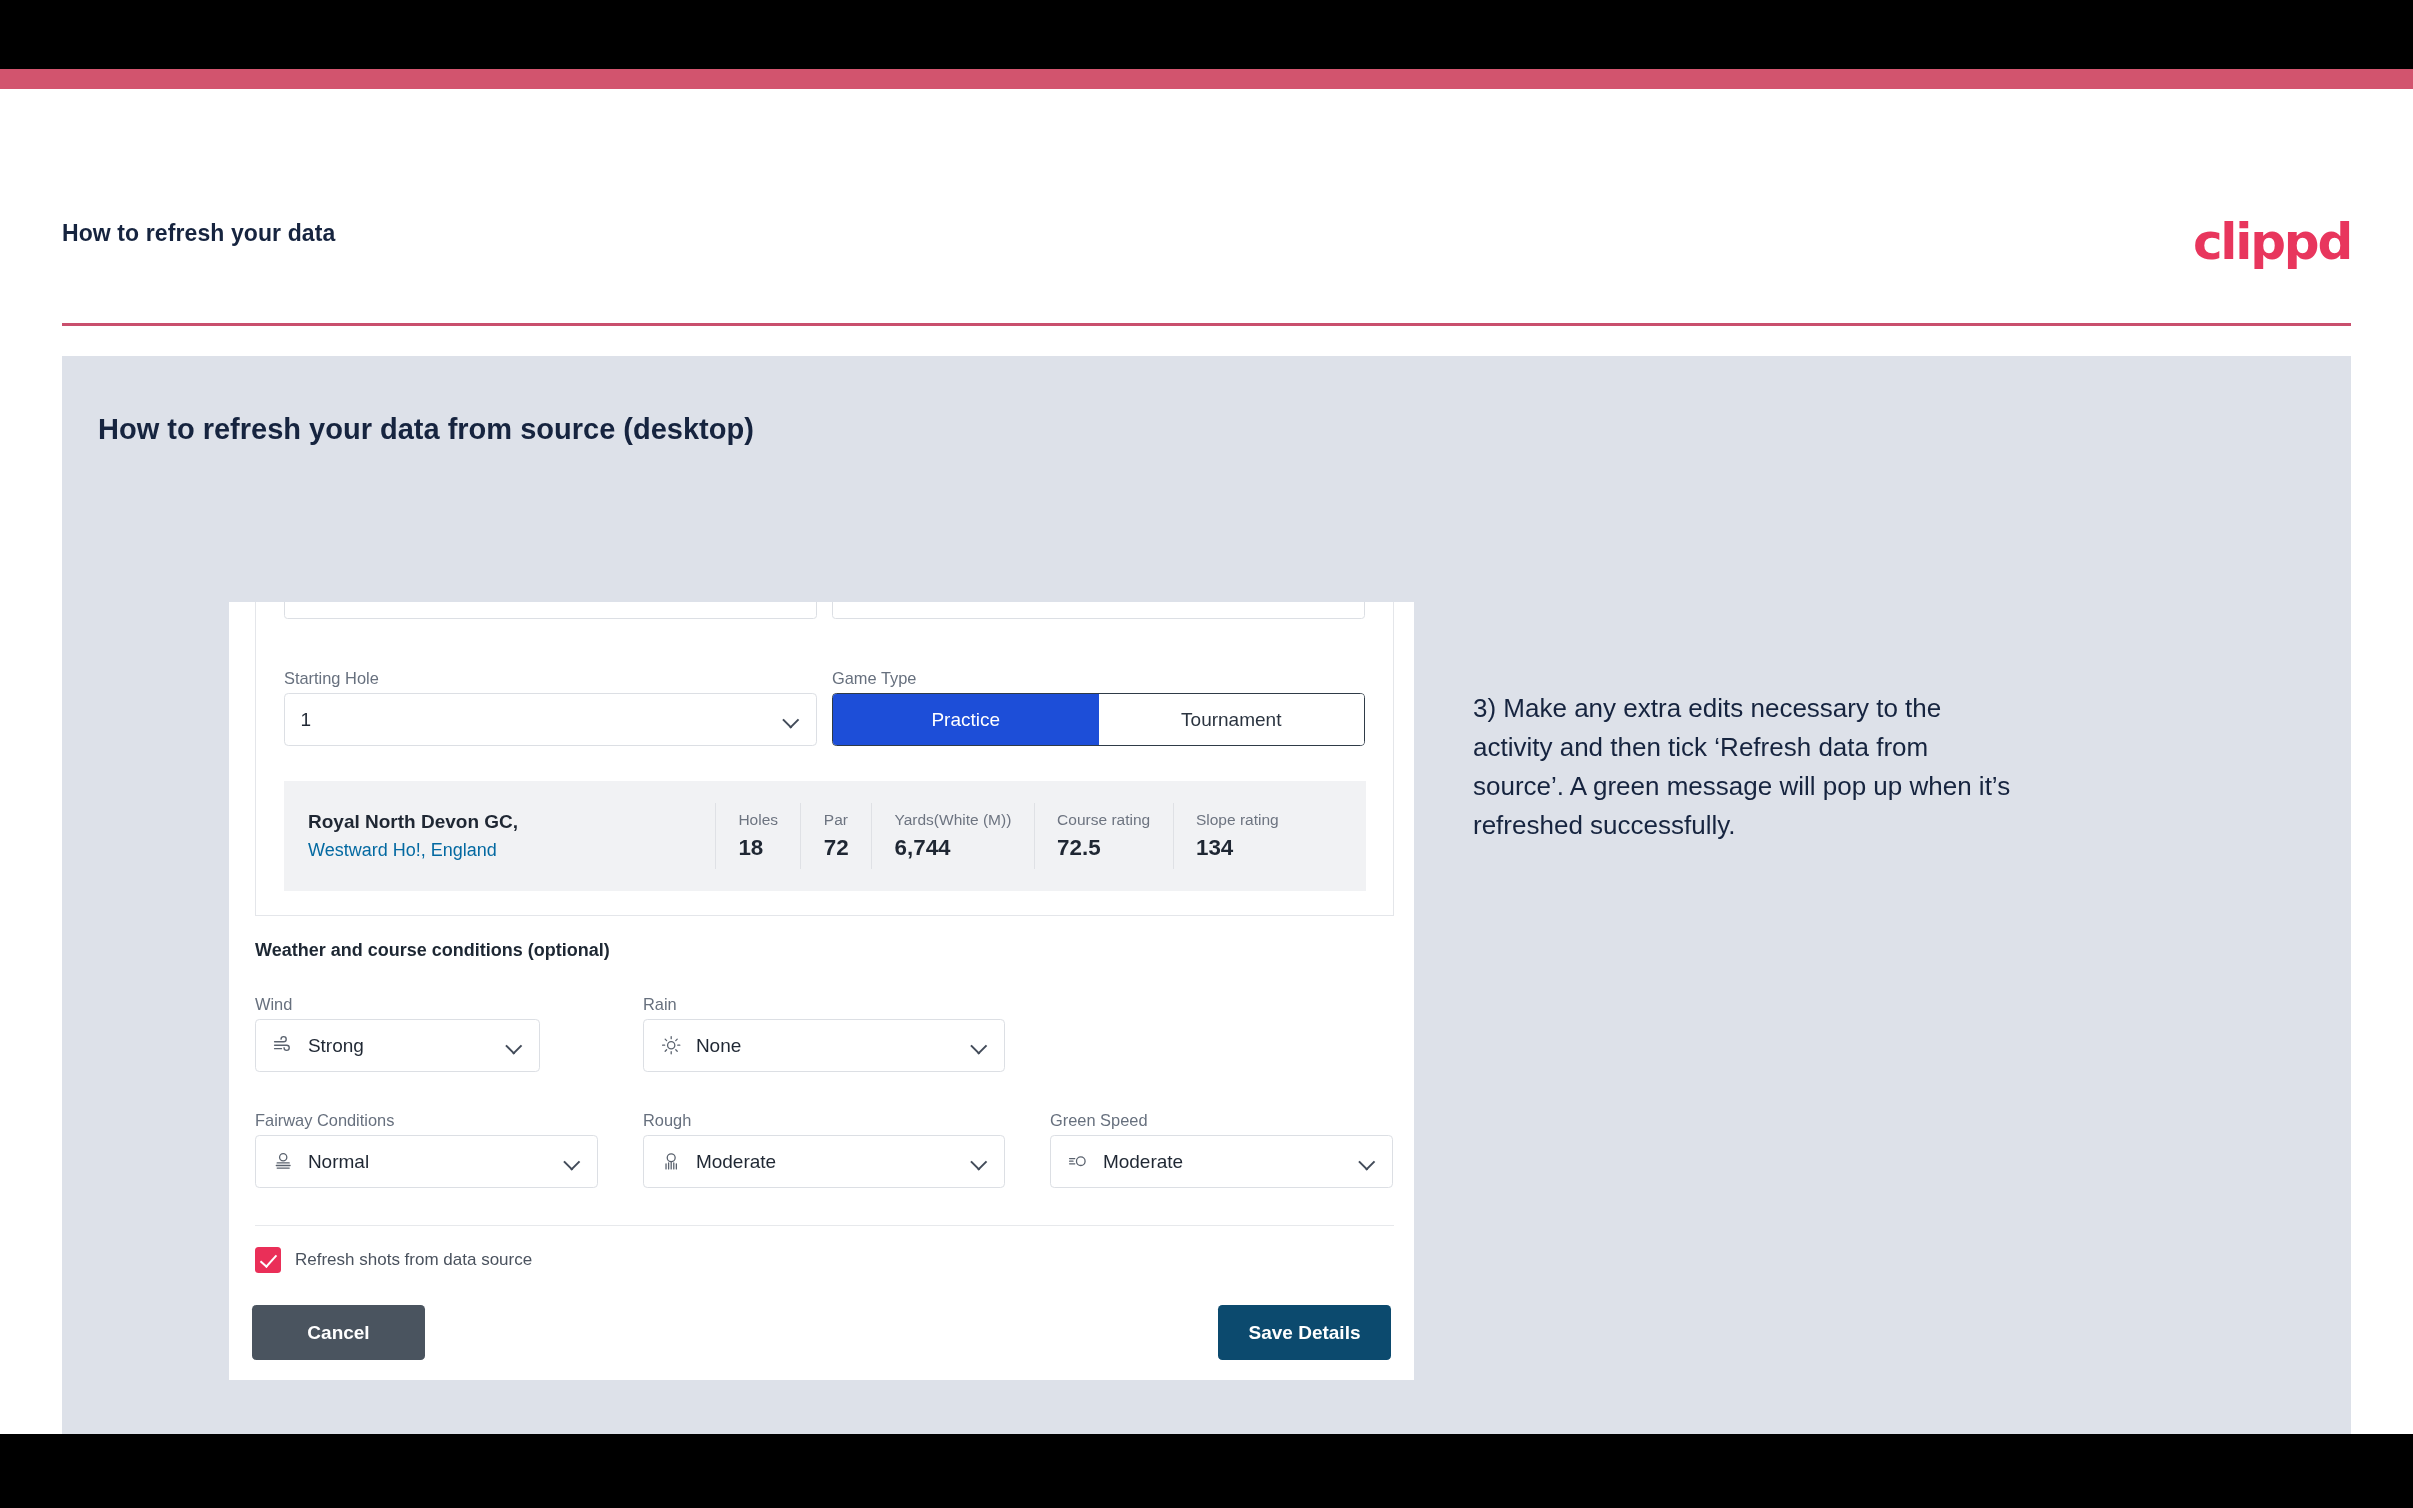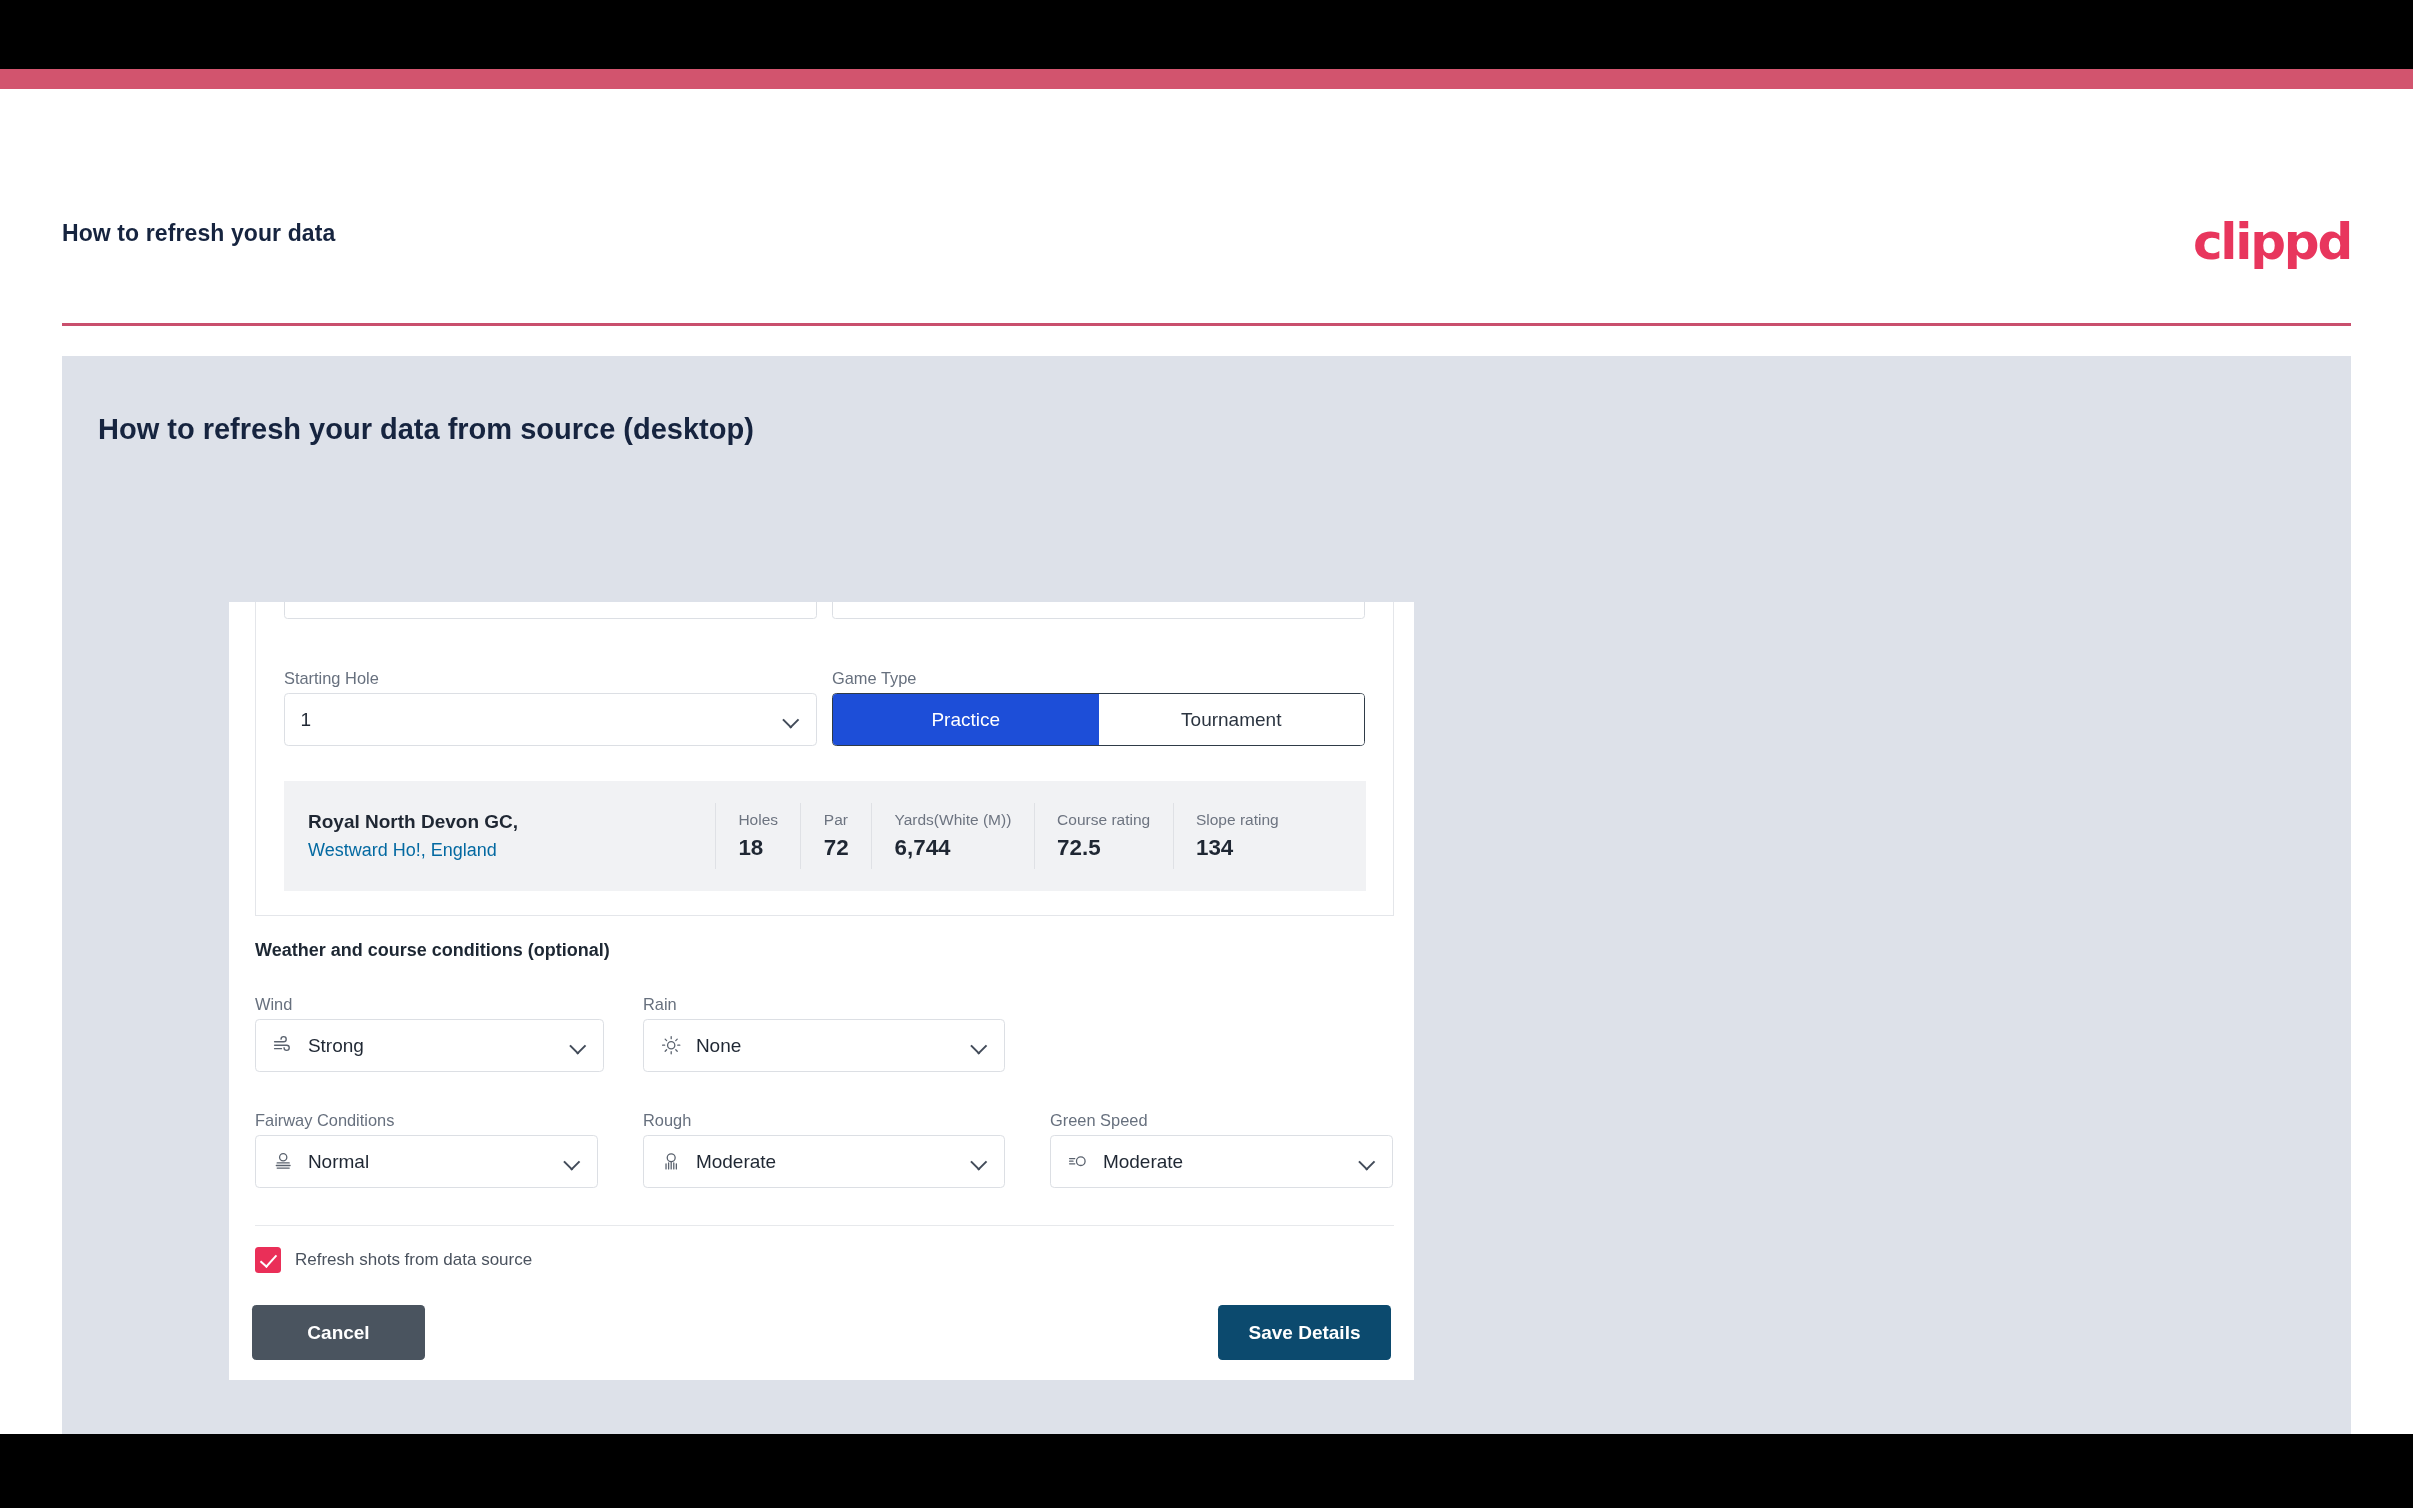--- a/index.html
+++ b/index.html
@@ -175,20 +175,21 @@
 
 <div class="slide">
 
   <div class="hdr-title">How to refresh your data</div>
   <div class="hdr-logo">clippd</div>
   <div class="hdr-rule"></div>
 
   <div class="panel"></div>
   <div class="panel-h1">How to refresh your data from source (desktop)</div>
 
+  <div class="instr">3) Make any extra edits necessary to the activity and then tick ‘Refresh data from source’. A green message will pop up when it’s refreshed successfully.</div>
 
   <div class="card">
 
     <div class="scrollbox">
 
       <div class="clip-input-a"></div>
       <div class="clip-input-b"></div>
 
       <div class="fld-label" style="left:28px; top:67px;">Starting Hole</div>
       <div class="select-box" style="left:28px; top:91px; width:533px; height:53px; padding:0 12px 0 15.5px;">
@@ -226,21 +227,21 @@
         <div class="cstat">
           <span class="cstat-lbl">Slope rating</span>
           <span class="cstat-val">134</span>
         </div>
       </div>
     </div>
 
     <div class="sect-title">Weather and course conditions (optional)</div>
 
     <div class="fld-label" style="left:26px; top:393px;">Wind</div>
-    <div class="select-box" style="left:26px; top:417px; width:349px; height:53px; padding:0 12px 0 15.5px;">
+    <div class="select-box" style="left:26px; top:417px; width:285px; height:53px; padding:0 12px 0 15.5px;">
       <span style="margin-right:14px;">
         <svg width="22.4" height="22.4" viewBox="0 0 26 26" fill="none" stroke="#5a626e" stroke-width="1.6" stroke-linecap="round">
           <path d="M3 9h10.5a3 3 0 1 0-3-3"></path>
           <path d="M3 13h14a3 3 0 1 1-3 3"></path>
           <path d="M3 17h8"></path>
         </svg>
       </span>
       <span class="select-val">Strong</span>
       <span class="chev"></span>
     </div>

